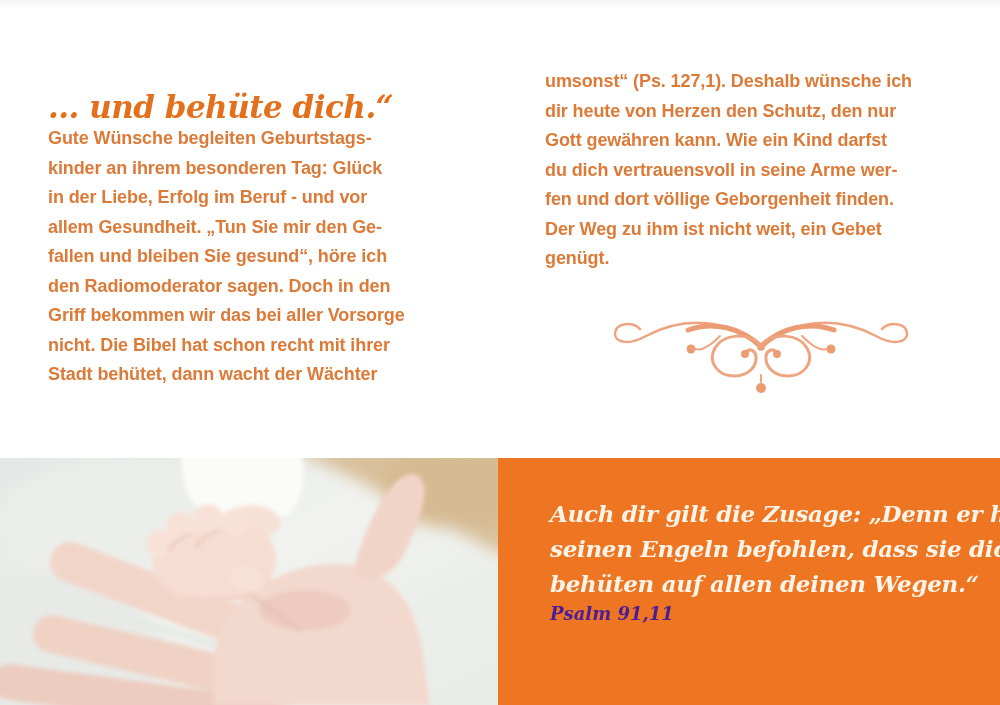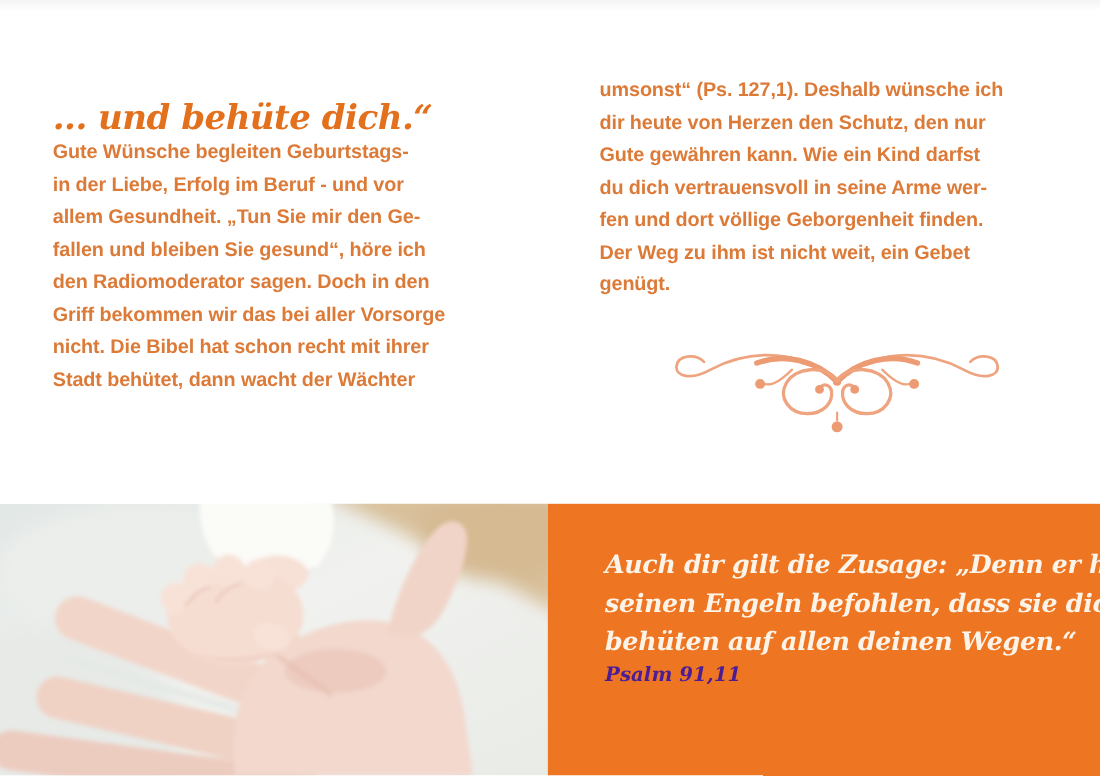--- a/index.html
+++ b/index.html
@@ -43,33 +43,34 @@
 </style>
 </head>
 <body>
 
 <div class="card">
 
   <div class="heading">... und behüte dich.“</div>
 
   <div class="col col-left">
     <div class="line">Gute Wünsche begleiten Geburtstags-</div>
+    <div class="line">kinder an ihrem besonderen Tag: Glück</div>
     <div class="line">in der Liebe, Erfolg im Beruf - und vor</div>
     <div class="line">allem Gesundheit. „Tun Sie mir den Ge-</div>
     <div class="line">fallen und bleiben Sie gesund“, höre ich</div>
     <div class="line">den Radiomoderator sagen. Doch in den</div>
     <div class="line">Griff bekommen wir das bei aller Vorsorge</div>
     <div class="line">nicht. Die Bibel hat schon recht mit ihrer</div>
     <div class="line">Stadt behütet, dann wacht der Wächter</div>
   </div>
 
   <div class="col col-right">
     <div class="line">umsonst“ (Ps. 127,1). Deshalb wünsche ich</div>
     <div class="line">dir heute von Herzen den Schutz, den nur</div>
-    <div class="line">Gute gewähren kann. Wie ein Kind darfst</div>
+    <div class="line">Gott gewähren kann. Wie ein Kind darfst</div>
     <div class="line">du dich vertrauensvoll in seine Arme wer-</div>
     <div class="line">fen und dort völlige Geborgenheit finden.</div>
     <div class="line">Der Weg zu ihm ist nicht weit, ein Gebet</div>
     <div class="line">genügt.</div>
   </div>
 
   <svg class="flourish" viewBox="0 0 318 92" aria-hidden="true">
     <g stroke="#efa480" fill="none" stroke-linecap="round">
 
       <path d="M160,40 C128,10 82,8 44,28 C26,38 12,34 13,25 C14,15 30,13 38,21" stroke-width="2.5"></path>

